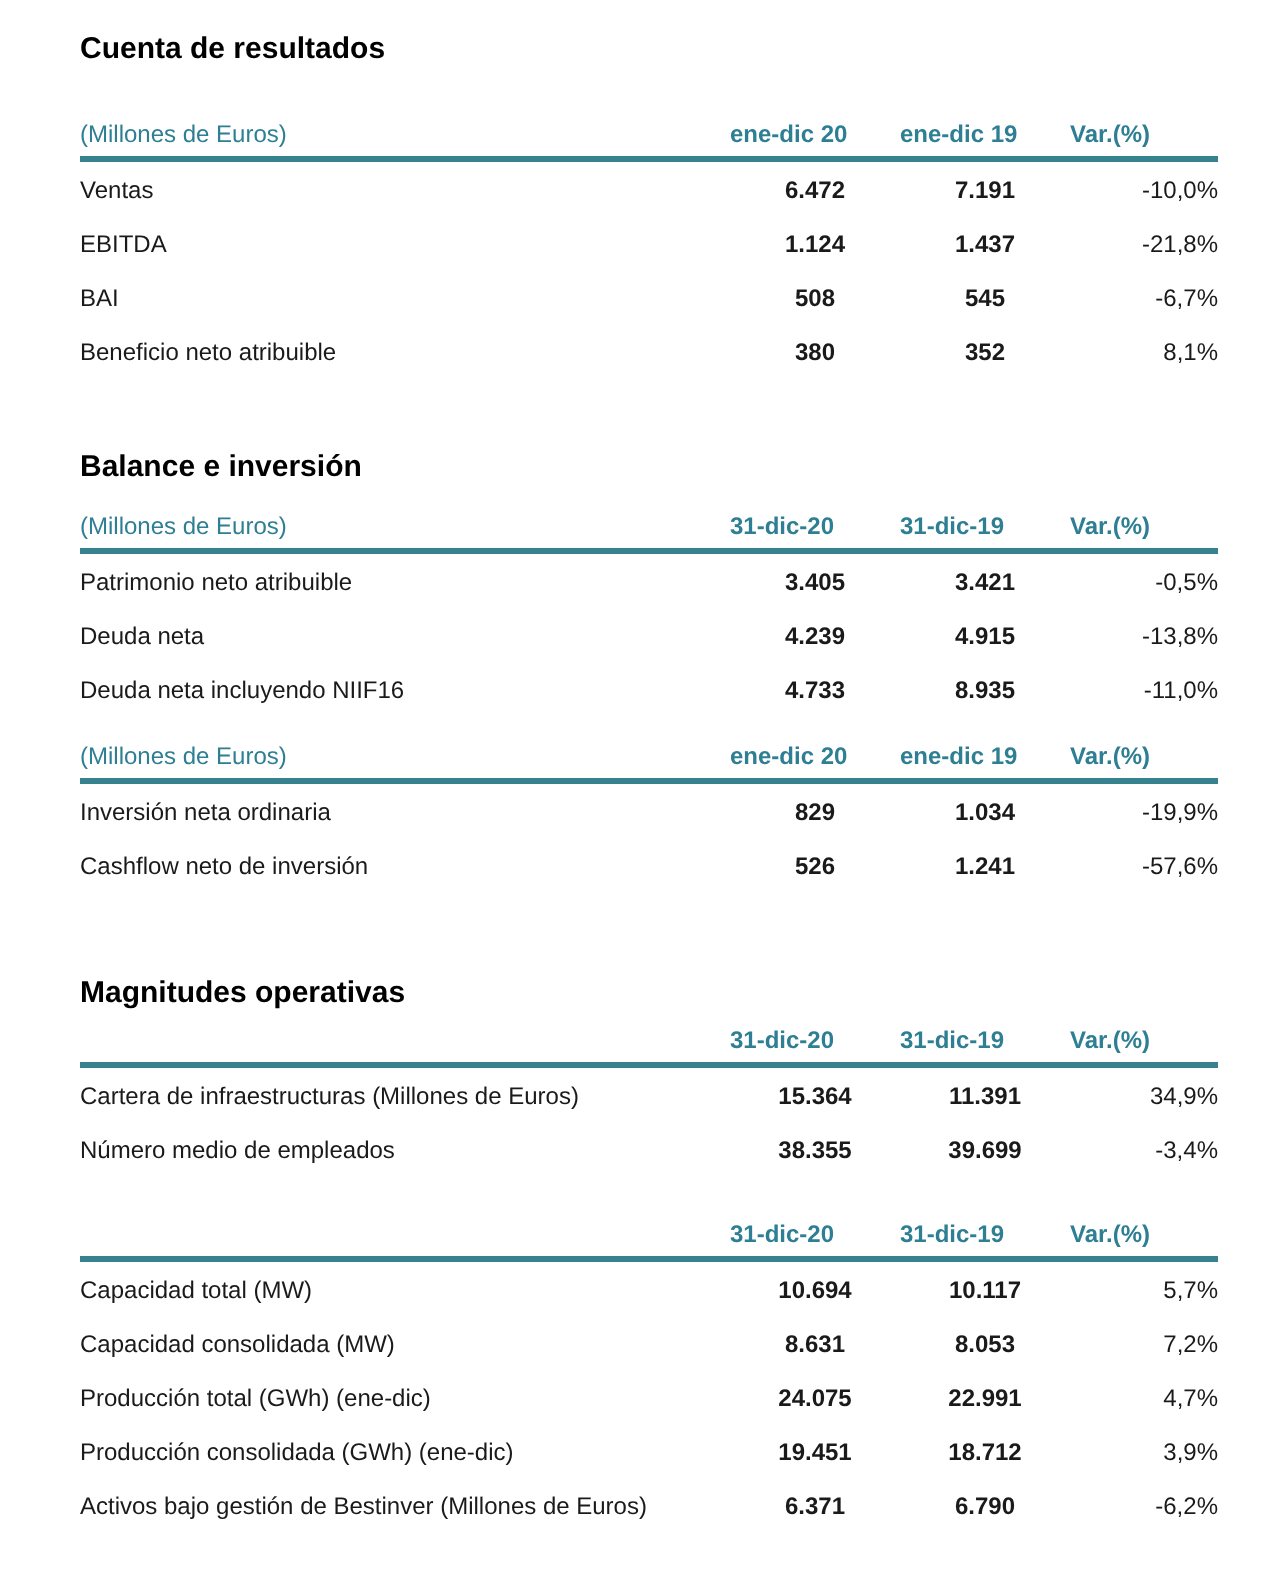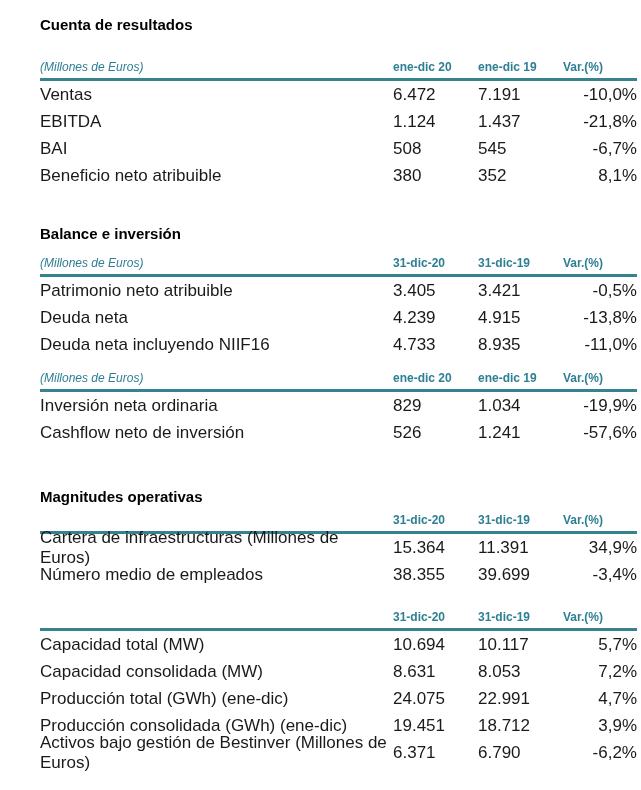--- a/index.html
+++ b/index.html
@@ -10,21 +10,21 @@
   * { box-sizing: border-box; }
   html, body { margin: 0; padding: 0; }
   body {
     width: 641px;
     height: 790px;
     background: #ffffff;
     font-family: "Liberation Sans", sans-serif;
     color: var(--text);
     overflow: hidden;
   }
-  .page { padding: 0 4px 0 40px; }
+  .page { padding: 0 32px 0 40px; }
 
   .section-title {
     font-size: 15px;
     font-weight: 700;
     color: #000000;
     line-height: 18px;
   }
   .s1-title { margin-top: 16px; }
   .s2-title { margin-top: 36px; }
   .s3-title { margin-top: 42px; }
@@ -38,41 +38,40 @@
 
   .thead {
     display: flex;
     align-items: flex-end;
     padding-bottom: 4px;
     border-bottom: 3px solid var(--rule);
   }
   .unit {
     flex: 1;
     color: var(--accent);
-    font-style: italic;
     font-size: 12px;
     line-height: 14px;
   }
   .colh {
     width: 85px;
     color: var(--accent);
     font-weight: 700;
     font-size: 12px;
     line-height: 14px;
   }
   .colh.varh { width: 74px; }
 
   .trow {
     display: flex;
     align-items: center;
     height: 27px;
-    font-size: 17px;
+    font-size: 12px;
   }
   .trow .lbl { flex: 1; color: var(--text); }
-  .trow .num { width: 85px; text-align: left; }
+  .trow .num { width: 85px; text-align: center; font-weight: bold; }
   .trow .varc { width: 74px; text-align: right; }
 </style>
 </head>
 <body>
 
 <div class="page">
 
   <div>
     <div class="section-title s1-title">Cuenta de resultados</div>
 

